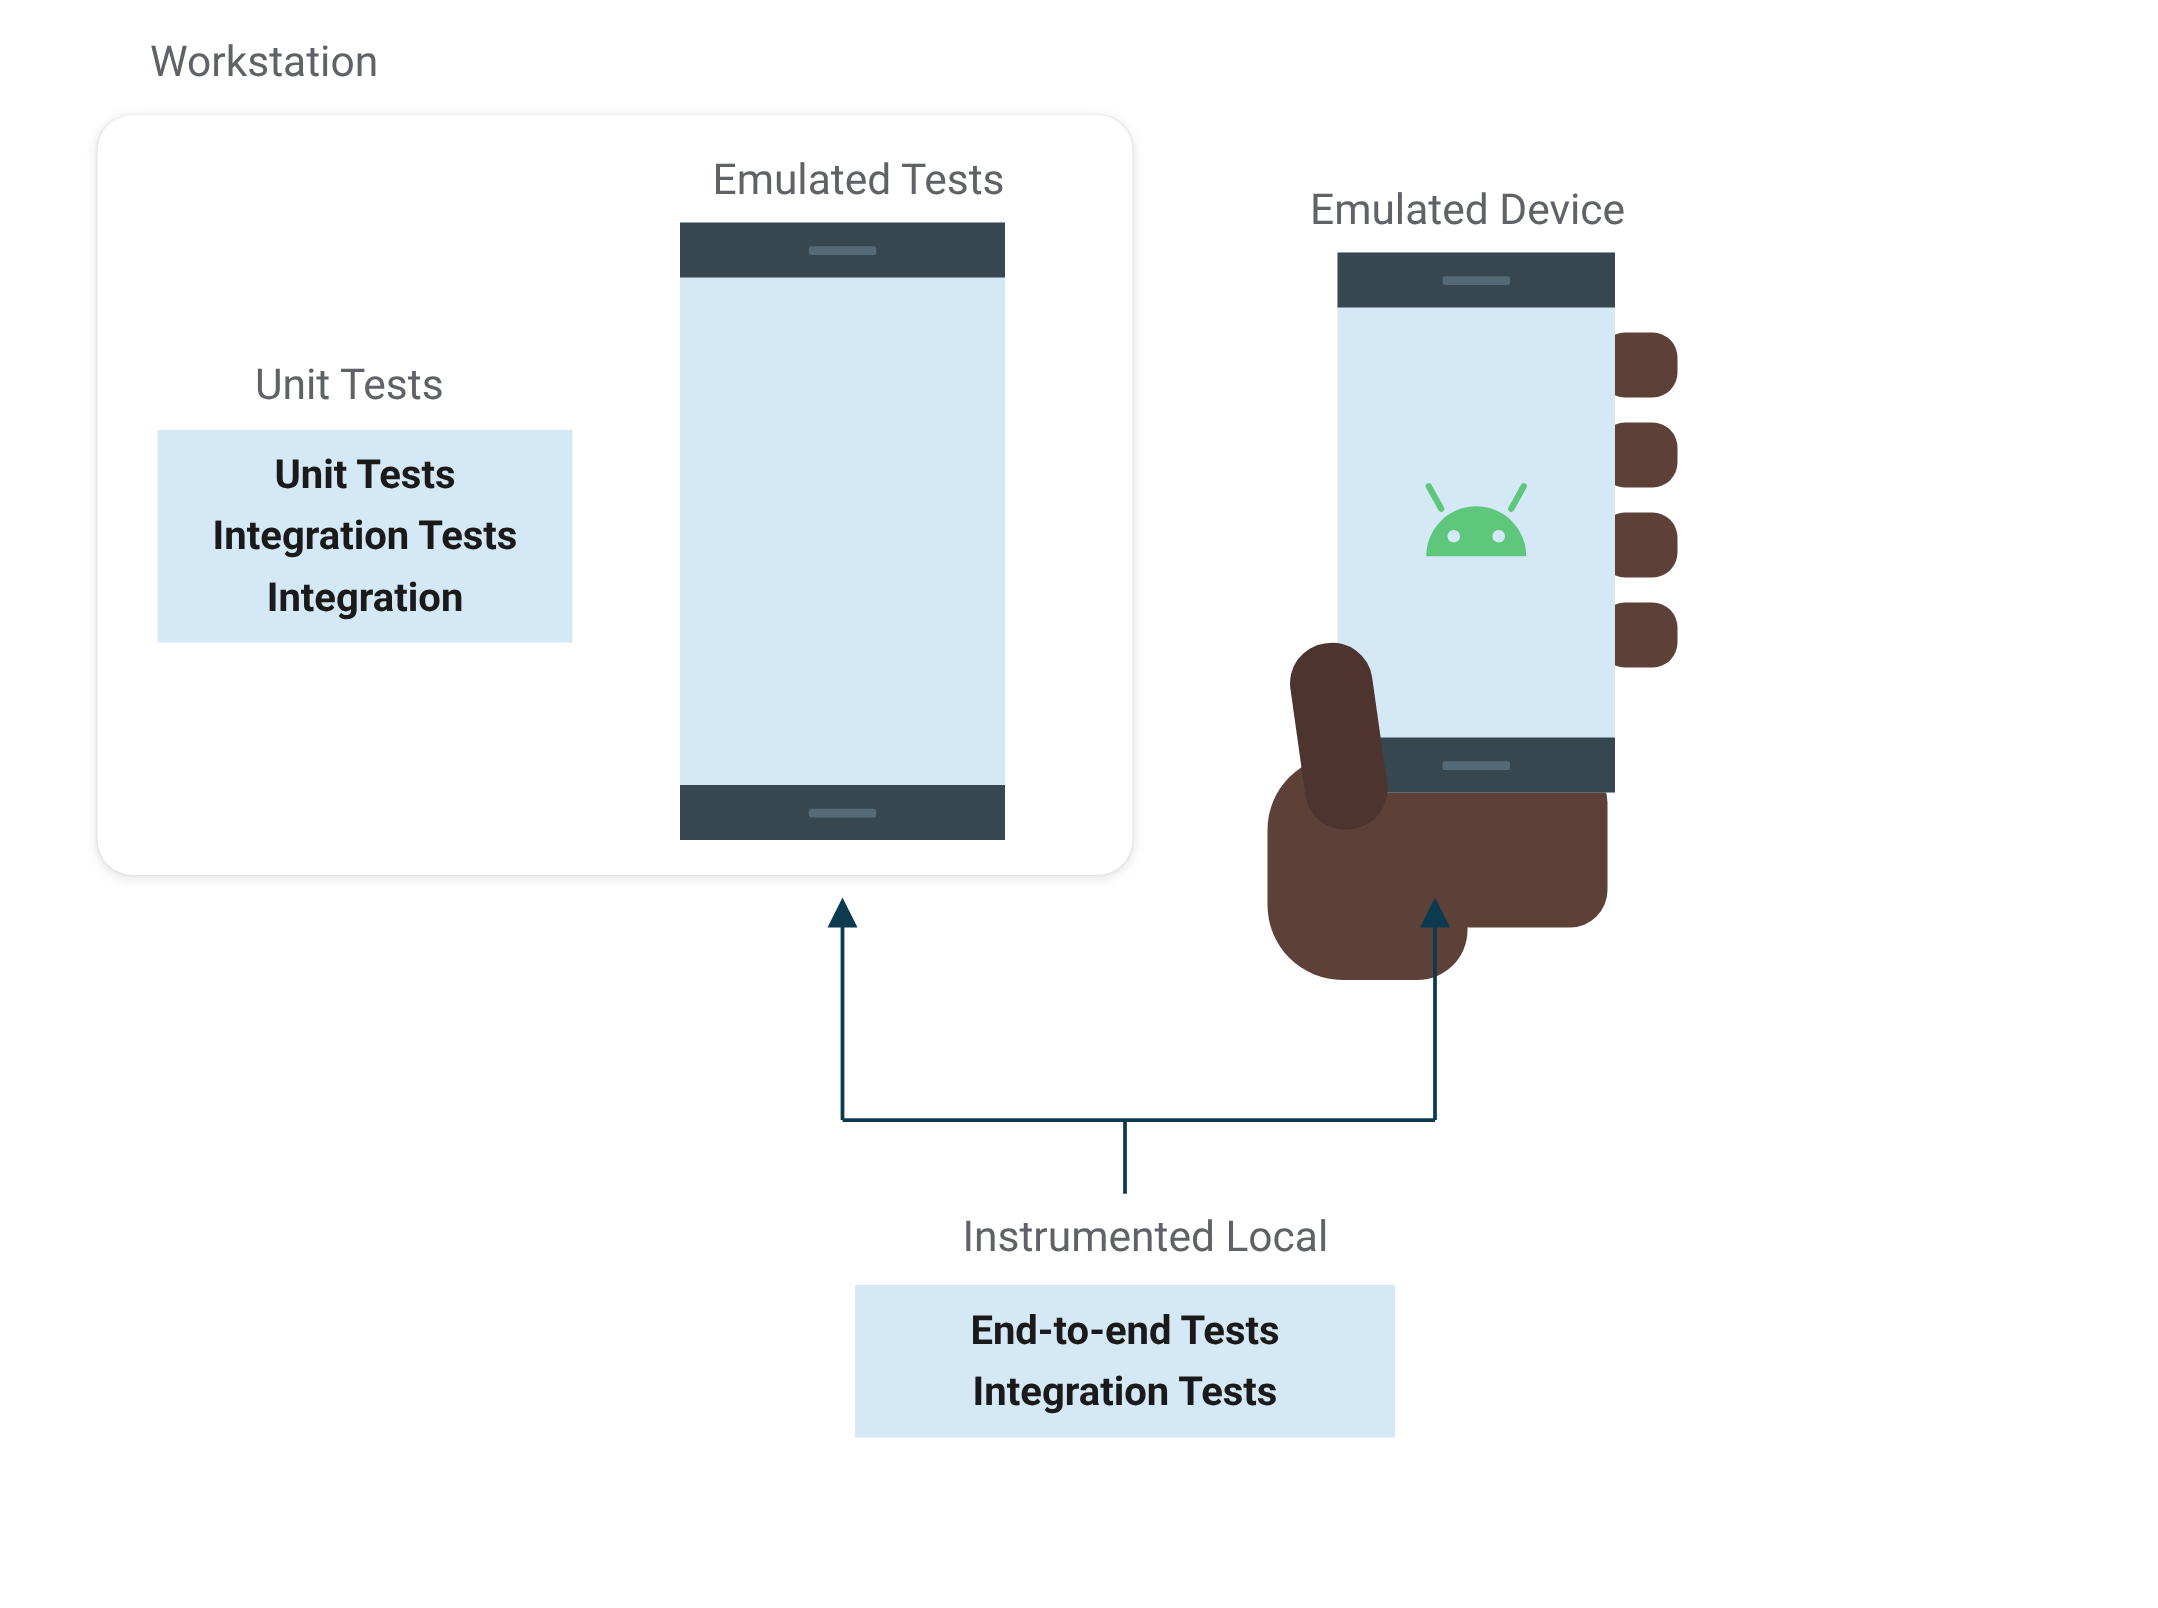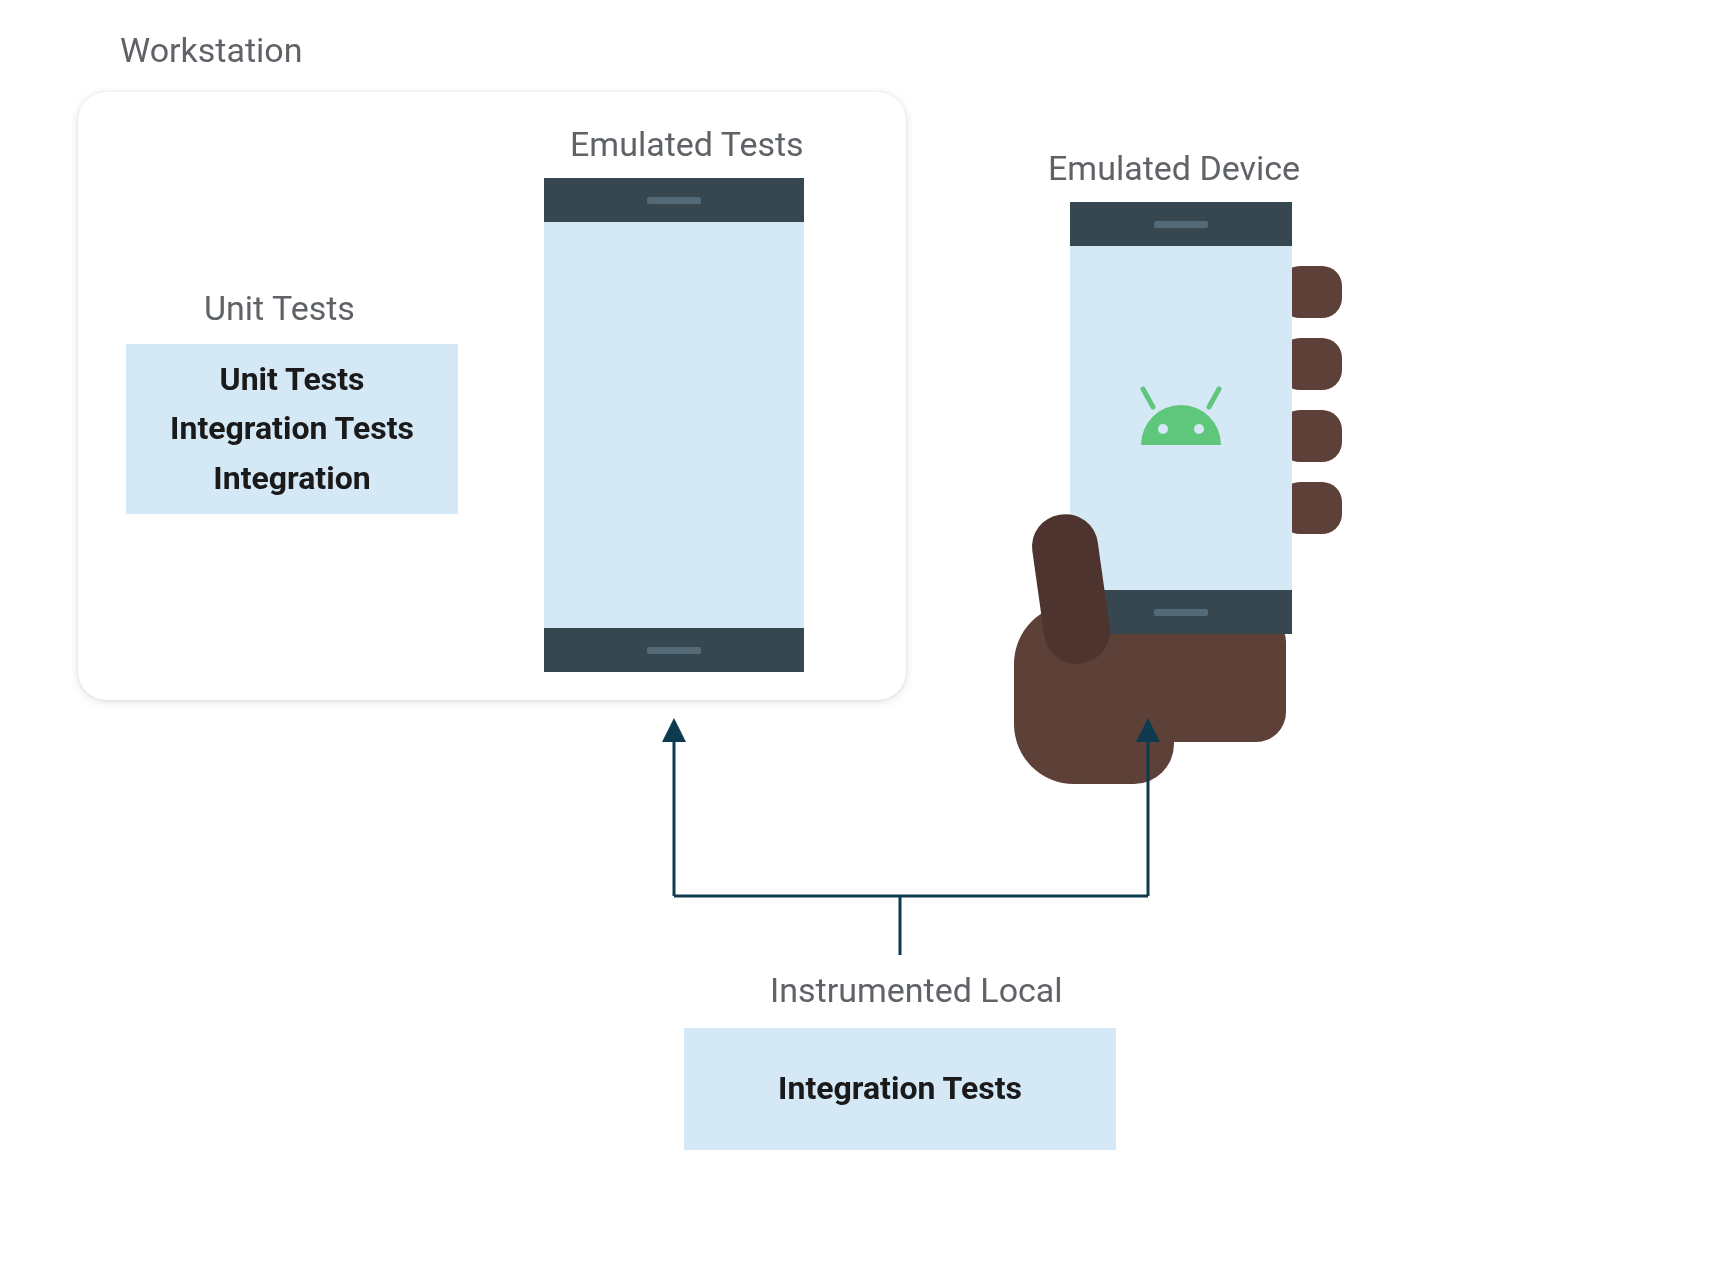--- a/index.html
+++ b/index.html
@@ -189,14 +189,15 @@
   </defs>
 
   <path d="M 674 896 L 674 730" stroke="#0e3a4f" stroke-width="3" fill="none" marker-end="url(#arrowhead)"></path>
   <path d="M 1148 896 L 1148 730" stroke="#0e3a4f" stroke-width="3" fill="none" marker-end="url(#arrowhead)"></path>
   <path d="M 674 896 L 1148 896" stroke="#0e3a4f" stroke-width="3" fill="none"></path>
   <path d="M 900 955 L 900 896" stroke="#0e3a4f" stroke-width="3" fill="none"></path>
 </svg>
 
 <div class="label instrumented-label">Instrumented Local</div>
 <div class="instrumented-box">
+  <div class="box-text">End-to-end Tests</div>
   <div class="box-text">Integration Tests</div>
 </div>
 
 </body></html>

